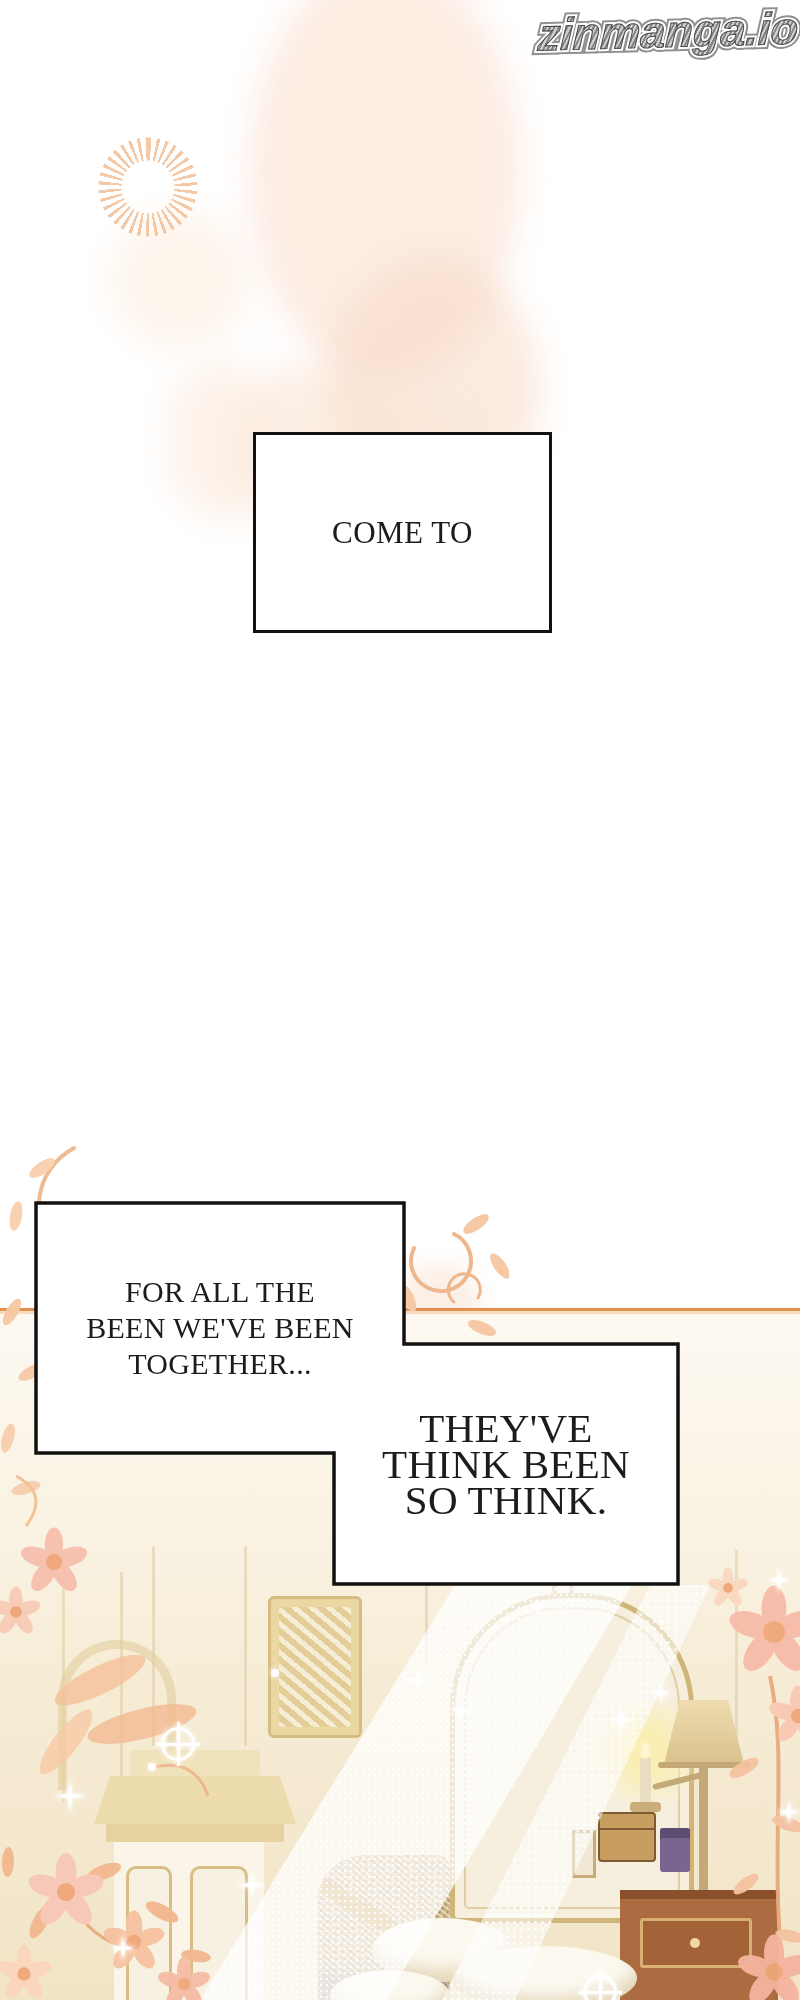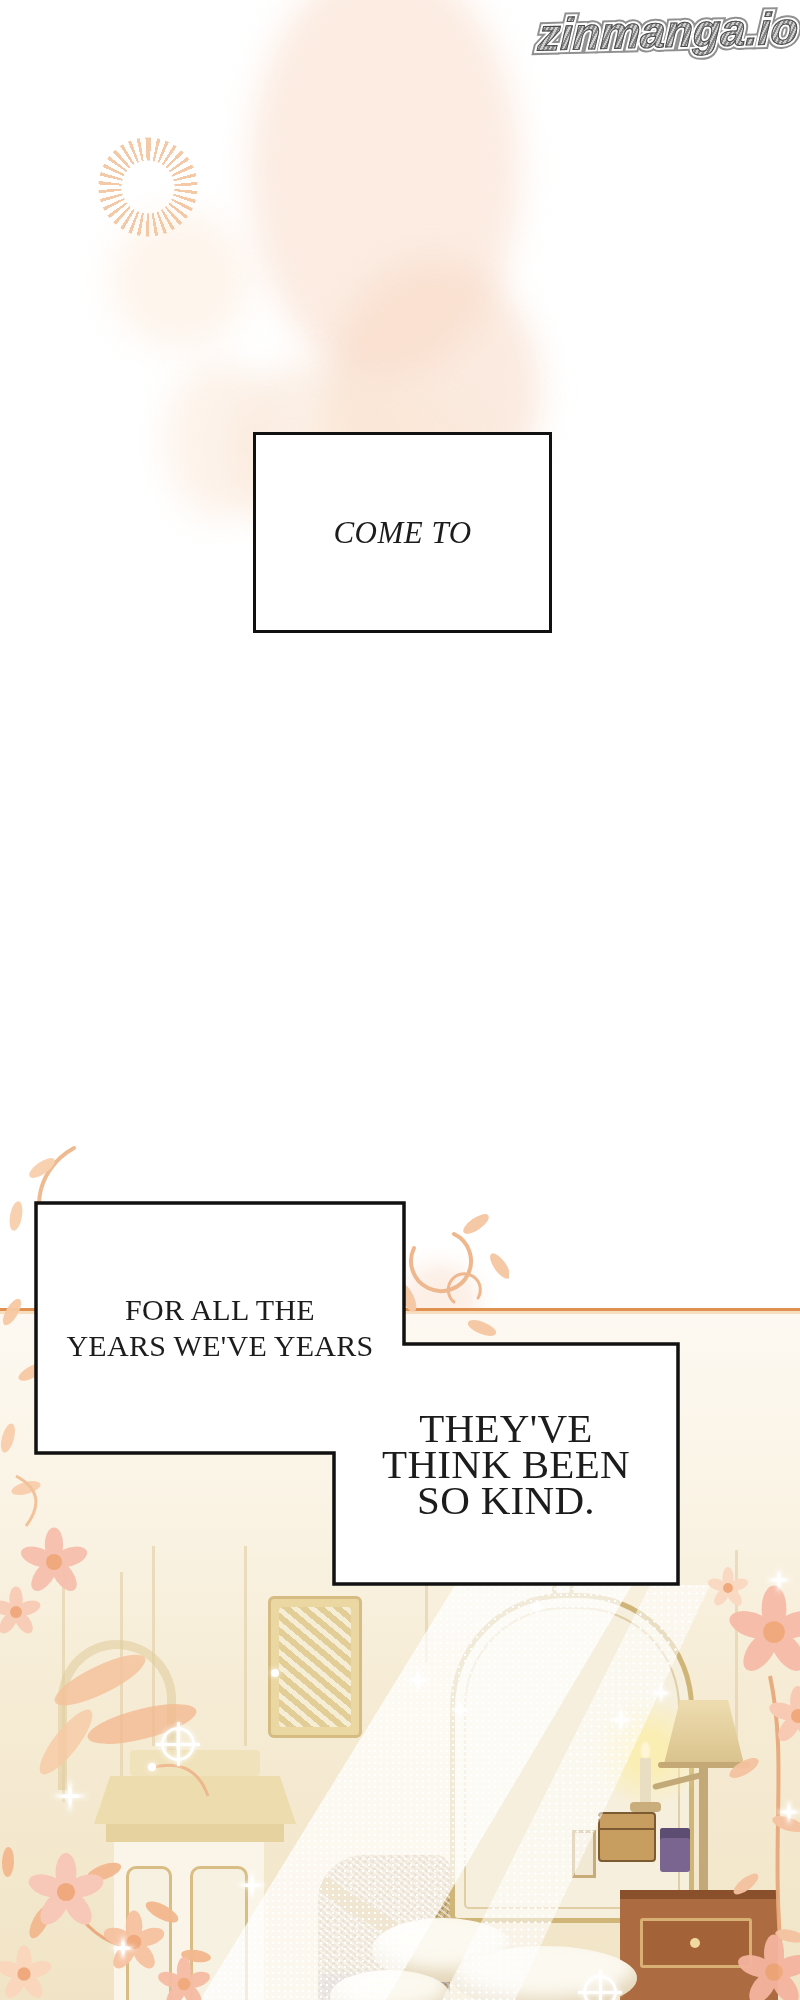--- a/index.html
+++ b/index.html
@@ -140,21 +140,21 @@
   .flora-left { left:0;     top:1120px; }
   .flora-right{ left:592px; top:1540px; }
   .flourish   { position:absolute; left:394px; top:1204px; z-index:2; }
 
   
   .bubble1{ position:absolute; left:253px; top:432px; width:299px; height:201px;
             background:#ffffff; border:3px solid #111111; z-index:4; }
   .bubble-union{ position:absolute; left:15px; top:1180px; z-index:4; }
   .bt{ position:absolute; z-index:5; display:flex; flex-direction:column; align-items:center;
        justify-content:center; text-align:center; color:#1c1c1c; }
-  .bt-1{ left:253px; top:432px;  width:299px; height:201px; font-size:31px; line-height:37px; letter-spacing:.5px;font-style:italic; }
+  .bt-1{ left:253px; top:432px;  width:299px; height:201px; font-size:31px; line-height:37px; letter-spacing:.5px; }
   .bt-2{ left:36px;  top:1203px; width:368px; height:250px; font-size:30px; line-height:36px; letter-spacing:.3px; }
   .bt-3{ left:334px; top:1344px; width:344px; height:240px; font-size:41px; line-height:36px; letter-spacing:.3px; }
 </style>
 </head>
 <body>
 
 <div class="page">
 
   <div class="blush blush-1"></div>
   <div class="blush blush-2"></div>
@@ -295,21 +295,22 @@
   <div class="bubble1"></div>
   <div class="bt bt-1">
     <div>COME TO</div>
   </div>
 
   <svg class="bubble-union" width="690" height="430" viewBox="15 1180 690 430">
     <path d="M 36,1203 H 404 V 1344 H 678 V 1584 H 334 V 1453 H 36 Z" fill="#ffffff" stroke="#111111" stroke-width="3.5" stroke-linejoin="miter"></path>
   </svg>
   <div class="bt bt-2">
     <div>FOR ALL THE</div>
-    <div>YEARS WE'VE YEARS</div>
+    <div>BEEN WE'VE BEEN</div>
+    <div>TOGETHER...</div>
   </div>
   <div class="bt bt-3">
     <div>THEY'VE</div>
     <div>THINK BEEN</div>
-    <div>SO KIND.</div>
+    <div>SO THINK.</div>
   </div>
 
 </div>
 
 </body></html>

